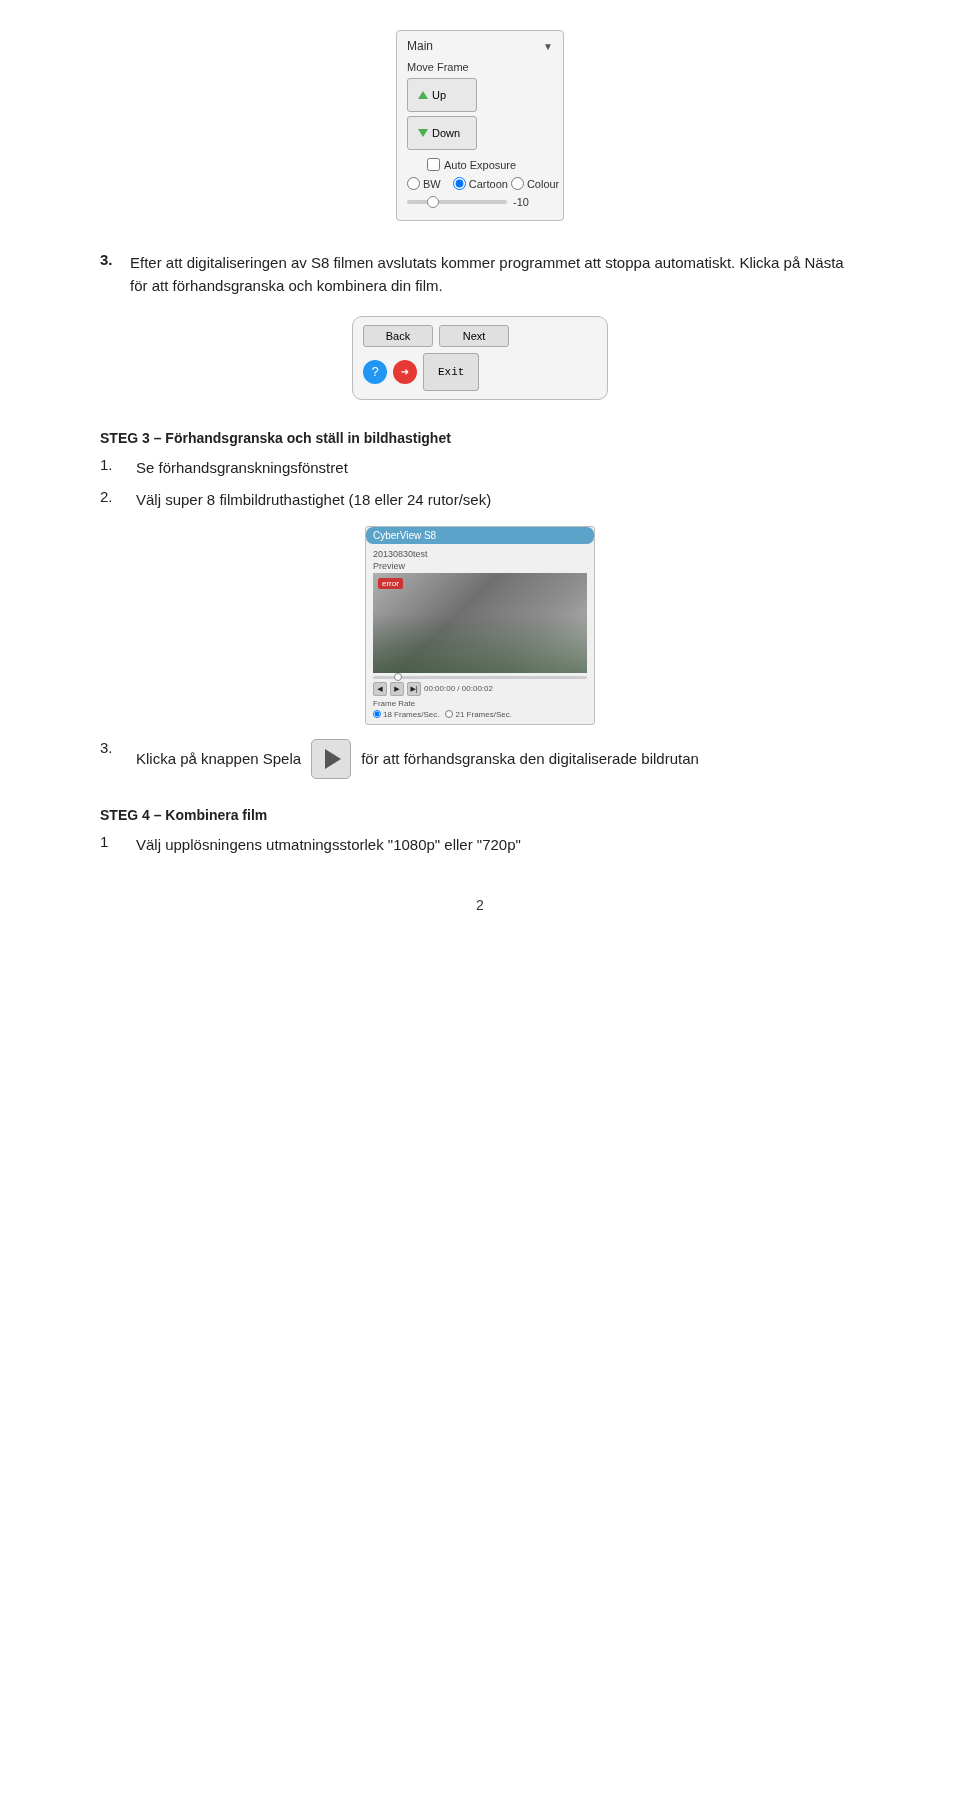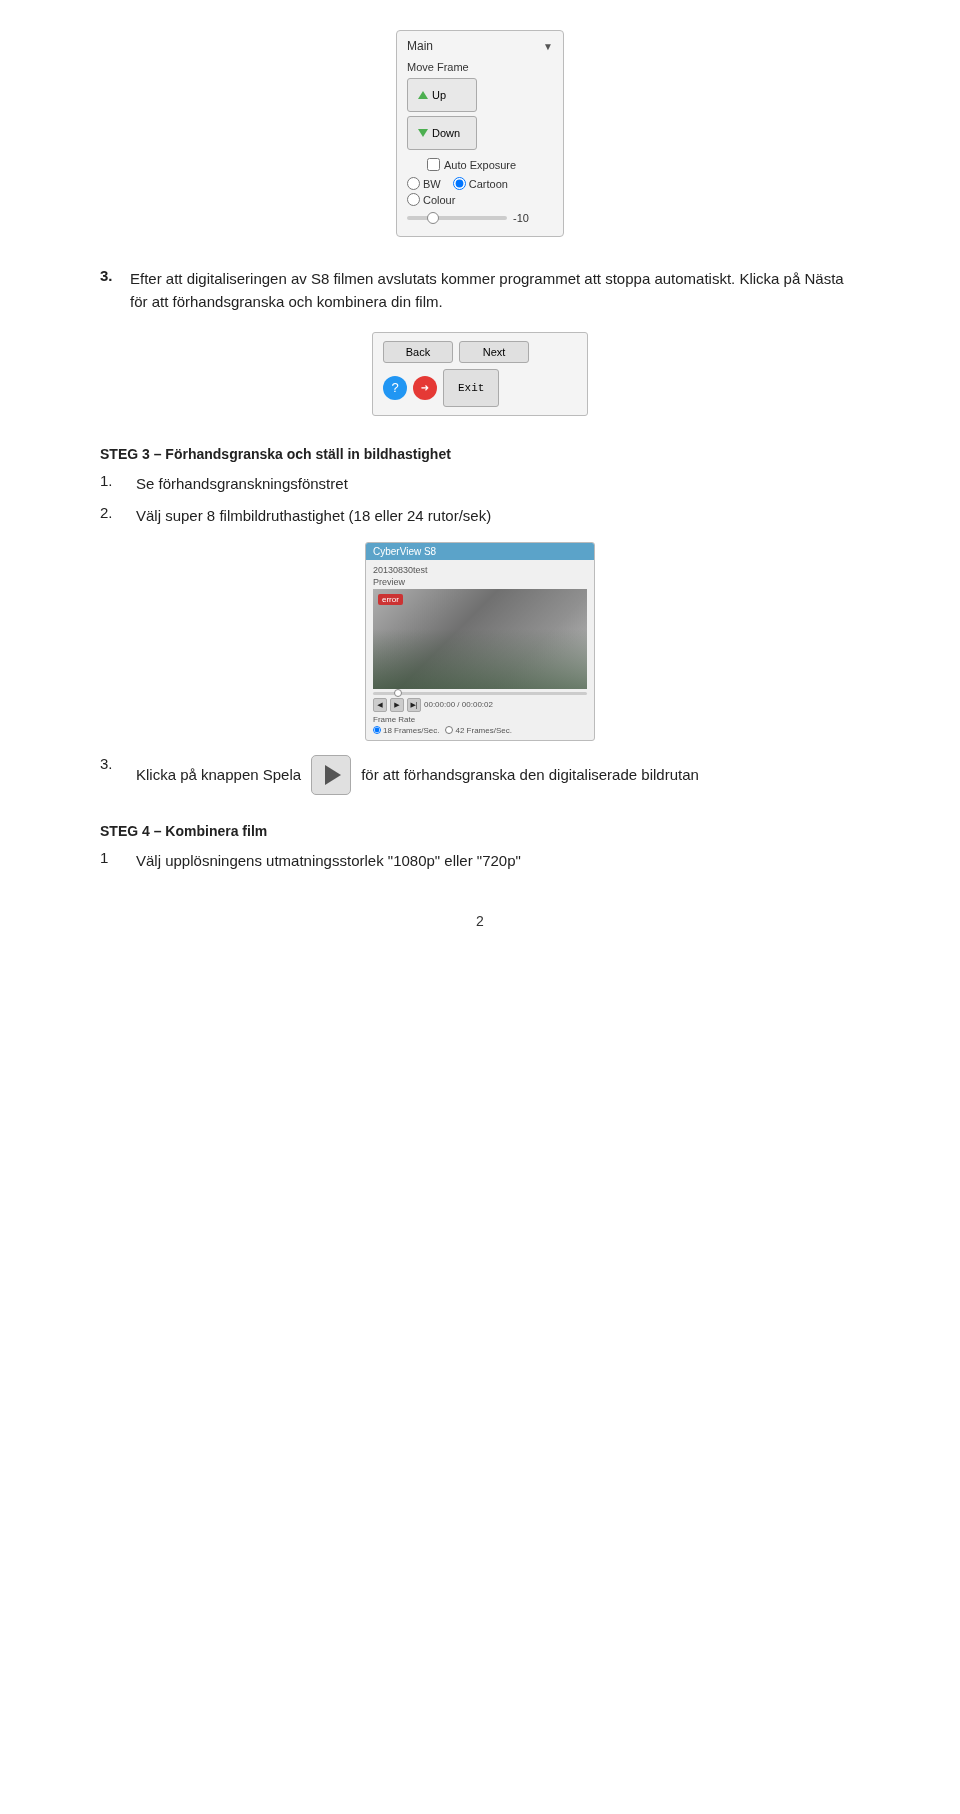--- a/index.html
+++ b/index.html
@@ -94,21 +94,21 @@
       display: flex;
       align-items: center;
       gap: 4px;
       margin: 8px 0 6px 0;
       font-size: 11px;
       padding-left: 20px;
     }
 
     .radio-group {
       display: flex;
-      flex-direction: column;
+      flex-direction: row;
       gap: 3px;
       margin-bottom: 6px;
       font-size: 11px;
     }
 
     .radio-row {
       display: flex;
       align-items: center;
       gap: 12px;
     }
@@ -167,23 +167,23 @@
     }
 
     .step-text {
       flex: 1;
       line-height: 1.55;
     }
 
     
     .nav-panel {
       border: 1px solid #bbb;
-      border-radius: 3px;
+      border-radius: 10px;
       background: #f4f4f4;
-      width: 216px;
+      width: 256px;
       margin: 10px auto 30px auto;
       padding: 8px 10px;
       font-size: 12px;
     }
 
     .nav-btn-row {
       display: flex;
       gap: 6px;
       margin-bottom: 6px;
     }
@@ -255,20 +255,21 @@
       margin: 14px auto 14px auto;
       padding: 0;
       overflow: hidden;
     }
 
     .preview-titlebar {
       background: #5ba3c9;
       color: white;
       font-size: 10px;
       padding: 3px 7px;
+      border-radius: 7px;
     }
 
     .preview-content {
       padding: 5px 7px;
       font-size: 9px;
     }
 
     .preview-label {
       color: #555;
       font-size: 9px;
@@ -524,21 +525,21 @@
         <span class="preview-timecode">00:00:00 / 00:00:02</span>
       </div>
       <div style="font-size:8px;color:#555;margin-top:2px;">Frame Rate</div>
       <div class="preview-framerate-row">
         <div class="framerate-opt">
           <input type="radio" name="framerate" checked="" style="width: 8px; height: 8px;">
           <span>18 Frames/Sec.</span>
         </div>
         <div class="framerate-opt">
           <input type="radio" name="framerate" style="width: 8px; height: 8px;">
-          <span>42 Frames/Sec.</span>
+          <span>21 Frames/Sec.</span>
         </div>
       </div>
     </div>
   </div>
 
   <div class="numbered-list-item">
     <span class="list-num">3.</span>
     <div class="list-content">
       <div class="inline-content">
         <span>Klicka på knappen Spela</span>

